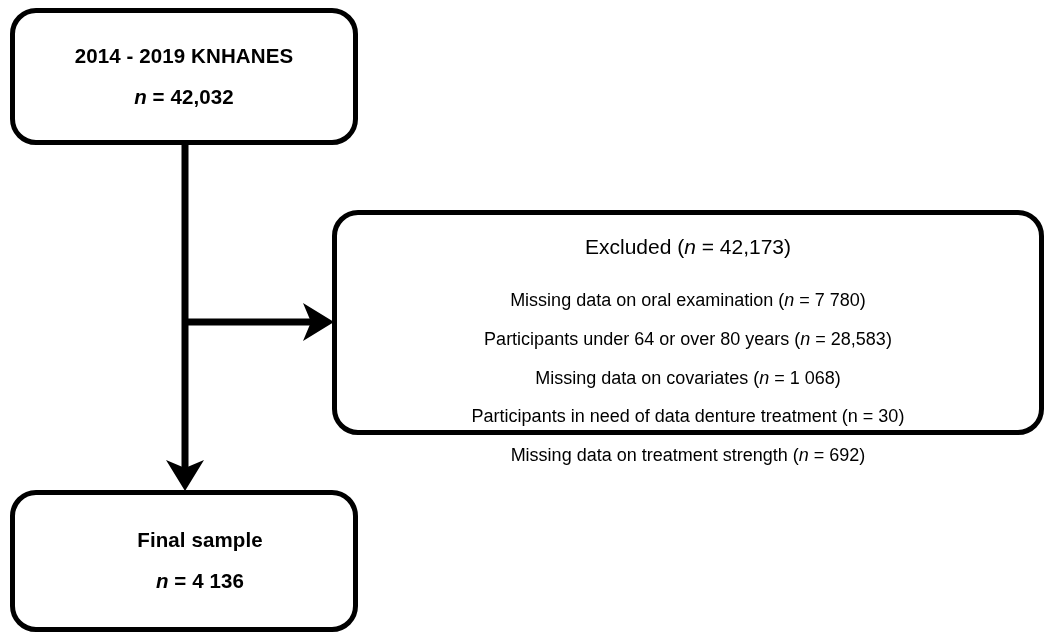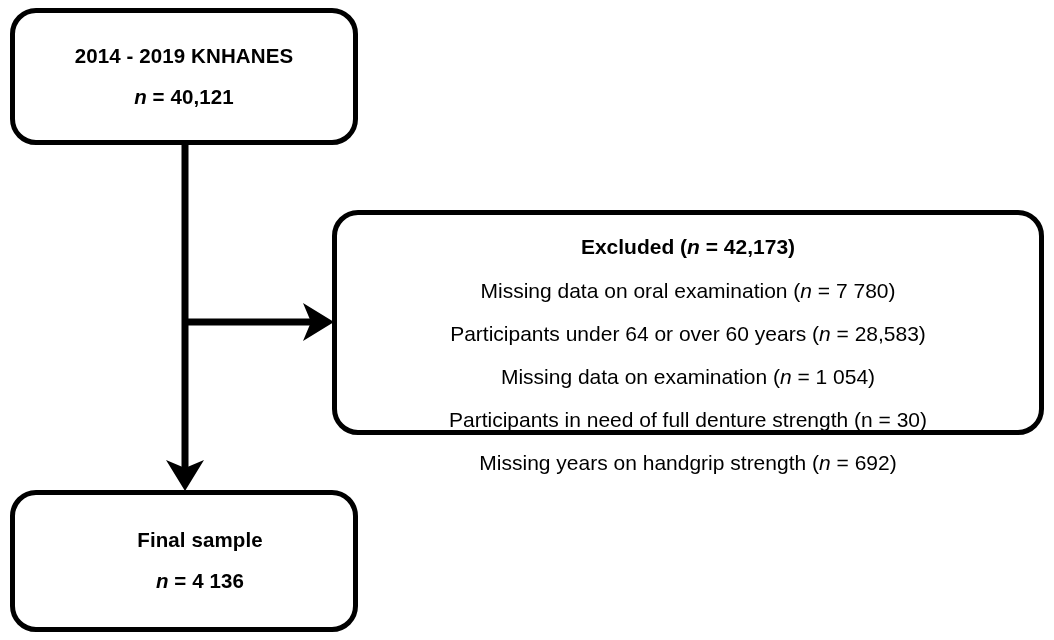--- a/index.html
+++ b/index.html
@@ -64,28 +64,28 @@
     line-height: 1.30;
     white-space: nowrap;
   }
   .bold {
     font-weight: bold;
     font-size: 20.5px;
     letter-spacing: 0.1px;
   }
   .reg {
     font-weight: normal;
-    font-size: 21px;
+    font-size: 18px;
     line-height: 1.38;
   }
   .hdr {
-    font-weight: bold;
+    font-weight: normal;
     font-size: 21px;
     line-height: 1.38;
-    margin-bottom: 1px;
+    margin-bottom: 12px;
   }
   i {
     font-style: italic;
   }
 </style>
 </head>
 <body>
 
 <div id="canvas">
 
@@ -95,35 +95,35 @@
 
     <path d="M 185 491 L 166 460 L 185 468 L 204 460 Z" fill="#000000"></path>
 
     <line x1="185" y1="322" x2="316" y2="322" stroke="#000000" stroke-width="7"></line>
 
     <path d="M 334 322 L 303 303 L 311 322 L 303 341 Z" fill="#000000"></path>
   </svg>
 
   <div class="node" id="node-source">
     <span class="node-line bold">2014 - 2019 KNHANES</span>
-    <span class="node-line bold"><i>n</i> = <span>40,121</span></span>
+    <span class="node-line bold"><i>n</i> = <span>42,032</span></span>
   </div>
 
   <div class="node" id="node-excluded">
     <span class="node-line hdr">Excluded (<i>n</i> = <span>42,173</span>)</span>
 
     <span class="node-line reg"><span>Missing data on oral examination</span> (<i>n</i> = <span>7 780</span>)</span>
 
-    <span class="node-line reg"><span>Participants under 64 or over 60 years</span> (<i>n</i> = <span>28,583</span>)</span>
+    <span class="node-line reg"><span>Participants under 64 or over 80 years</span> (<i>n</i> = <span>28,583</span>)</span>
 
-    <span class="node-line reg"><span>Missing data on examination</span> (<i>n</i> = <span>1 054</span>)</span>
+    <span class="node-line reg"><span>Missing data on covariates</span> (<i>n</i> = <span>1 068</span>)</span>
 
-    <span class="node-line reg"><span>Participants in need of full denture strength</span> (n = <span>30</span>)</span>
+    <span class="node-line reg"><span>Participants in need of data denture treatment</span> (n = <span>30</span>)</span>
 
-    <span class="node-line reg"><span>Missing years on handgrip strength</span> (<i>n</i> = <span>692</span>)</span>
+    <span class="node-line reg"><span>Missing data on treatment strength</span> (<i>n</i> = <span>692</span>)</span>
   </div>
 
   <div class="node" id="node-final">
     <span class="node-line bold">Final sample</span>
     <span class="node-line bold"><i>n</i> = <span>4 136</span></span>
   </div>
 
 </div>
 
 </body></html>

